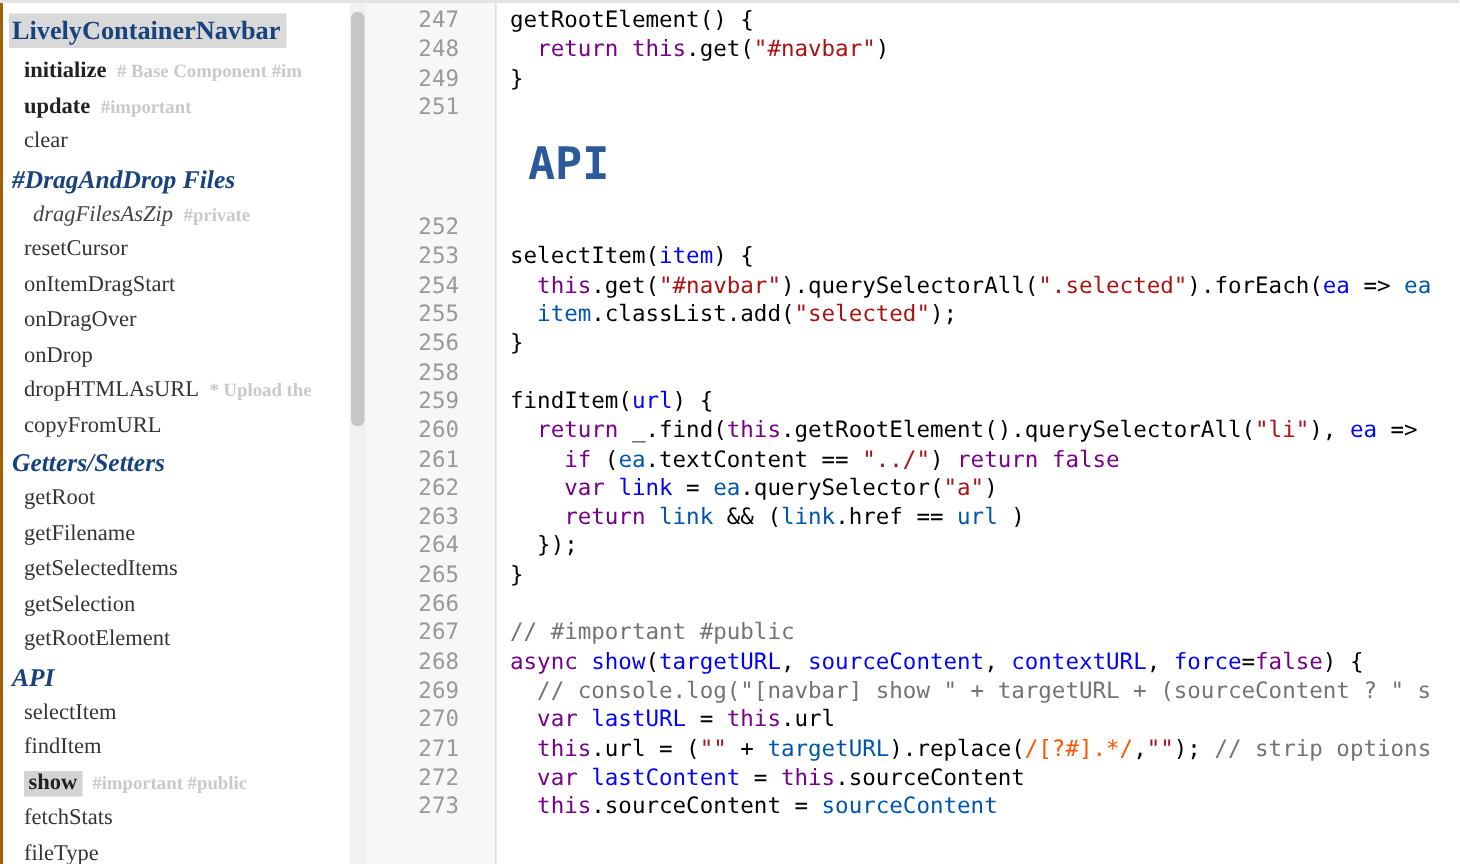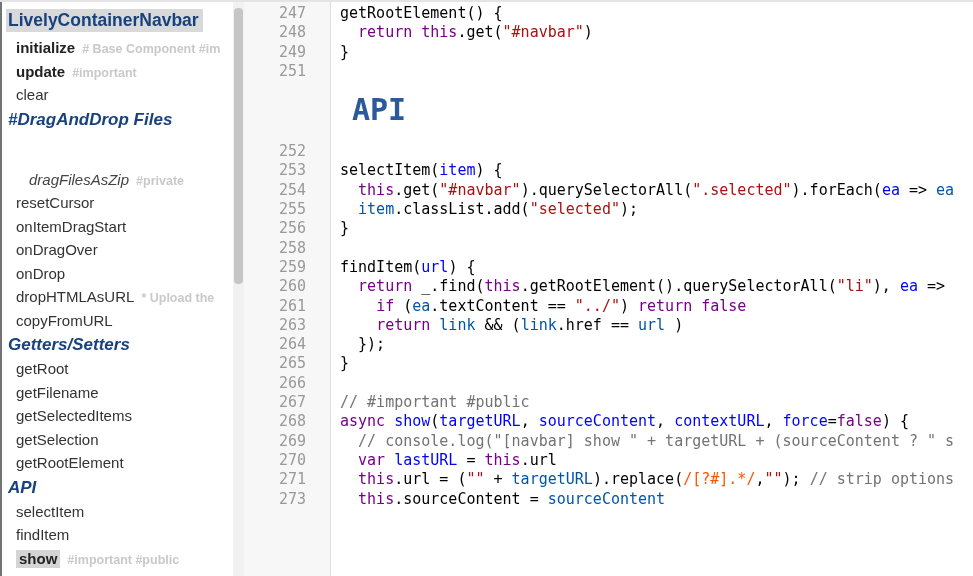--- a/index.html
+++ b/index.html
@@ -1,29 +1,29 @@
 <!DOCTYPE html>
 <html><head>
 <meta charset="utf-8">
 <style>
   html,body{margin:0;padding:0;background:#fff;}
   .app{position:relative;width:973px;height:576px;overflow:hidden;background:#fff;
        font-family:"Liberation Sans",sans-serif;box-sizing:border-box;
        border-top:2px solid #e4e4e4;}
   
   .sidebar{position:absolute;left:0;top:0;bottom:0;width:277px;background:#fff;
-           border-left:2px solid #737373;box-sizing:border-box;overflow:hidden;padding-top:5px;}
+           border-left:2px solid #a16207;box-sizing:border-box;overflow:hidden;padding-top:5px;font-family:Liberation Serif, serif;}
   .side-row{white-space:nowrap;overflow:hidden;}
   .t-title{font-size:17.5px;font-weight:bold;color:#17427e;height:29px;line-height:27px;padding-left:4px;}
   .t-heading{font-size:17px;font-weight:bold;font-style:italic;color:#17427e;height:25px;line-height:25px;padding-left:6px;}
   .t-bold{font-weight:bold;color:#222;}
   .t-normal{color:#333;}
   .t-italic{font-style:italic;color:#444;}
   .t-bold,.t-normal,.t-italic{height:23.5px;line-height:23.5px;padding-left:14px;font-size:15px;}
-  .t-italic{padding-left:27px;margin-top:36px;}
+  .t-italic{padding-left:20px;}
   .side-row .tag{font-weight:bold;color:#c9c9c9;font-size:12.5px;margin-left:7px;font-style:normal;}
   .side-row.sel .lbl{background:#d4d4d4;padding:0 3px 1px 3px;}
   .t-title.sel .lbl{background:#d9d9d9;padding:1px 4px 2px 2px;}
   
   .side-scrollbar{position:absolute;left:233px;top:0;bottom:0;width:11px;background:#f1f1f1;}
   .side-thumb{position:absolute;left:1px;top:6px;width:9px;height:276px;background:#c6c6c6;border-radius:4px;}
   
   .editor{position:absolute;left:244px;right:0;top:0;bottom:0;background:#fff;
           font-family:"DejaVu Sans Mono",monospace;font-size:15px;overflow:hidden;padding-top:2px;}
   .gutter-bg{position:absolute;left:0;top:0;bottom:0;width:86px;background:#f7f7f7;border-right:1px solid #ddd;}
@@ -160,20 +160,23 @@
         <div class="code-line">
     <span class="ln">259</span><span class="lc"><span>findItem(</span><span class="tk-d">url</span><span>) {</span></span>
   </div>
         <div class="code-line">
     <span class="ln">260</span><span class="lc"><span>  </span><span class="tk-k">return</span><span> _.find(</span><span class="tk-k">this</span><span>.getRootElement().querySelectorAll(</span><span class="tk-s">"li"</span><span>), </span><span class="tk-d">ea</span><span> =&gt;</span></span>
   </div>
         <div class="code-line">
     <span class="ln">261</span><span class="lc"><span>    </span><span class="tk-k">if</span><span> (</span><span class="tk-v">ea</span><span>.textContent == </span><span class="tk-s">"../"</span><span>) </span><span class="tk-k">return</span><span> </span><span class="tk-k">false</span></span>
   </div>
         <div class="code-line">
+    <span class="ln">262</span><span class="lc"><span>    </span><span class="tk-k">var</span><span> </span><span class="tk-d">link</span><span> = </span><span class="tk-v">ea</span><span>.querySelector(</span><span class="tk-s">"a"</span><span>)</span></span>
+  </div>
+        <div class="code-line">
     <span class="ln">263</span><span class="lc"><span>    </span><span class="tk-k">return</span><span> </span><span class="tk-v">link</span><span> &amp;&amp; (</span><span class="tk-v">link</span><span>.href == </span><span class="tk-v">url</span><span> )</span></span>
   </div>
         <div class="code-line">
     <span class="ln">264</span><span class="lc"><span>  });</span></span>
   </div>
         <div class="code-line">
     <span class="ln">265</span><span class="lc"><span>}</span></span>
   </div>
         <div class="code-line">
     <span class="ln">266</span><span class="lc"></span>
@@ -185,20 +188,23 @@
     <span class="ln">268</span><span class="lc"><span class="tk-k">async</span><span> </span><span class="tk-d">show</span><span>(</span><span class="tk-d">targetURL</span><span>, </span><span class="tk-d">sourceContent</span><span>, </span><span class="tk-d">contextURL</span><span>, </span><span class="tk-d">force</span><span>=</span><span class="tk-k">false</span><span>) {</span></span>
   </div>
         <div class="code-line">
     <span class="ln">269</span><span class="lc"><span>  </span><span class="tk-c">// console.log("[navbar] show " + targetURL + (sourceContent ? " s</span></span>
   </div>
         <div class="code-line">
     <span class="ln">270</span><span class="lc"><span>  </span><span class="tk-k">var</span><span> </span><span class="tk-d">lastURL</span><span> = </span><span class="tk-k">this</span><span>.url</span></span>
   </div>
         <div class="code-line">
     <span class="ln">271</span><span class="lc"><span>  </span><span class="tk-k">this</span><span>.url = (</span><span class="tk-s">""</span><span> + </span><span class="tk-v">targetURL</span><span>).replace(</span><span class="tk-r">/[?#].*/</span><span>,</span><span class="tk-s">""</span><span>); </span><span class="tk-c">// strip options</span></span>
+  </div>
+        <div class="code-line">
+    <span class="ln">272</span><span class="lc"><span>  </span><span class="tk-k">var</span><span> </span><span class="tk-d">lastContent</span><span> = </span><span class="tk-k">this</span><span>.sourceContent</span></span>
   </div>
         <div class="code-line">
     <span class="ln">273</span><span class="lc"><span>  </span><span class="tk-k">this</span><span>.sourceContent = </span><span class="tk-v">sourceContent</span></span>
   </div>
       </div>
   </main>
 
 </div>
 
 </body></html>

